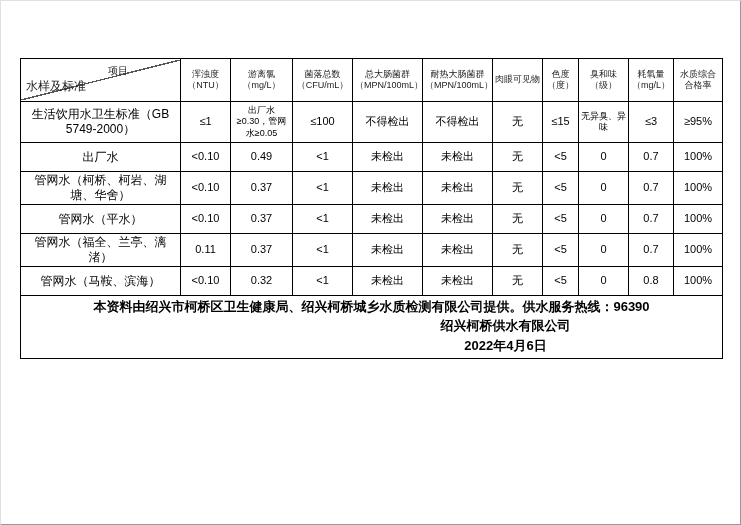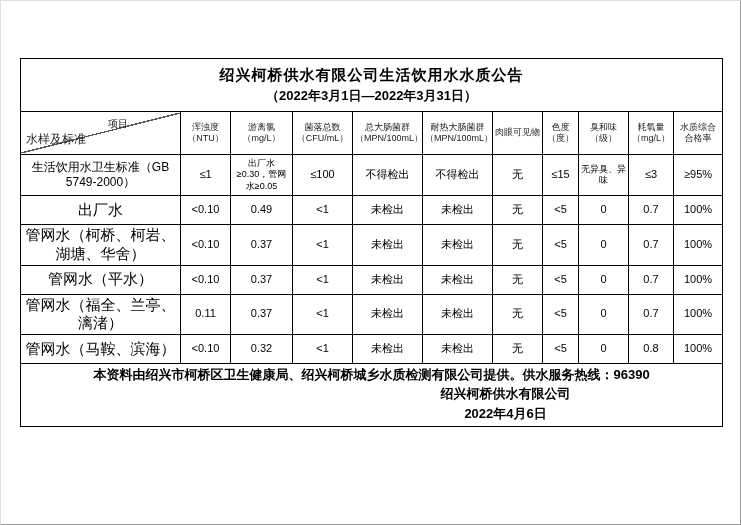--- a/index.html
+++ b/index.html
@@ -47,21 +47,21 @@
       #555 calc(50% - 0.7px),
       #555 calc(50% + 0.7px),
       transparent calc(50% + 0.7px));
   }
   .corner-tr{position:absolute;top:5px;right:52px;font-size:10px;}
   .corner-bl{position:absolute;bottom:6px;left:5px;font-size:12px;}
   .std-row td{height:38px;font-size:11px;}
   .std-row td.label{font-size:12px;}
   .std-row td.sm{font-size:9px;}
   .data-row td{height:26px;font-size:11px;}
-  .data-row td.label{font-size:15px;}
+  .data-row td.label{font-size:12px;}
   .footer-row td{height:60px;text-align:left;padding:2px 4px;vertical-align:top;}
   .note{font-size:13px;font-weight:bold;margin-top:1px;text-align:center;}
   .sig{margin-left:268px;text-align:center;font-weight:bold;font-size:13px;line-height:20px;}
 </style>
 </head>
 <body>
 
 <div class="page">
   <table class="report">
     <colgroup>
@@ -72,26 +72,20 @@
         <col style="width:70px">
         <col style="width:70px">
       <col style="width:50px">
         <col style="width:36px">
         <col style="width:50px">
       <col style="width:45px">
         <col style="width:49px">
     </colgroup>
 
     <tbody>
-        <tr class="title-row">
-      <td colspan="11">
-        <div class="t1">绍兴柯桥供水有限公司生活饮用水水质公告</div>
-        <div class="t2">（2022年3月1日—2022年3月31日）</div>
-      </td>
-    </tr>
 
     <tr class="header-row">
       <td class="corner-cell">
         <div class="corner">
           <span class="corner-tr">项目</span>
           <span class="corner-bl">水样及标准</span>
         </div>
       </td>
       <td>浑浊度（NTU）</td>
       <td>游离氯（mg/L）</td>

